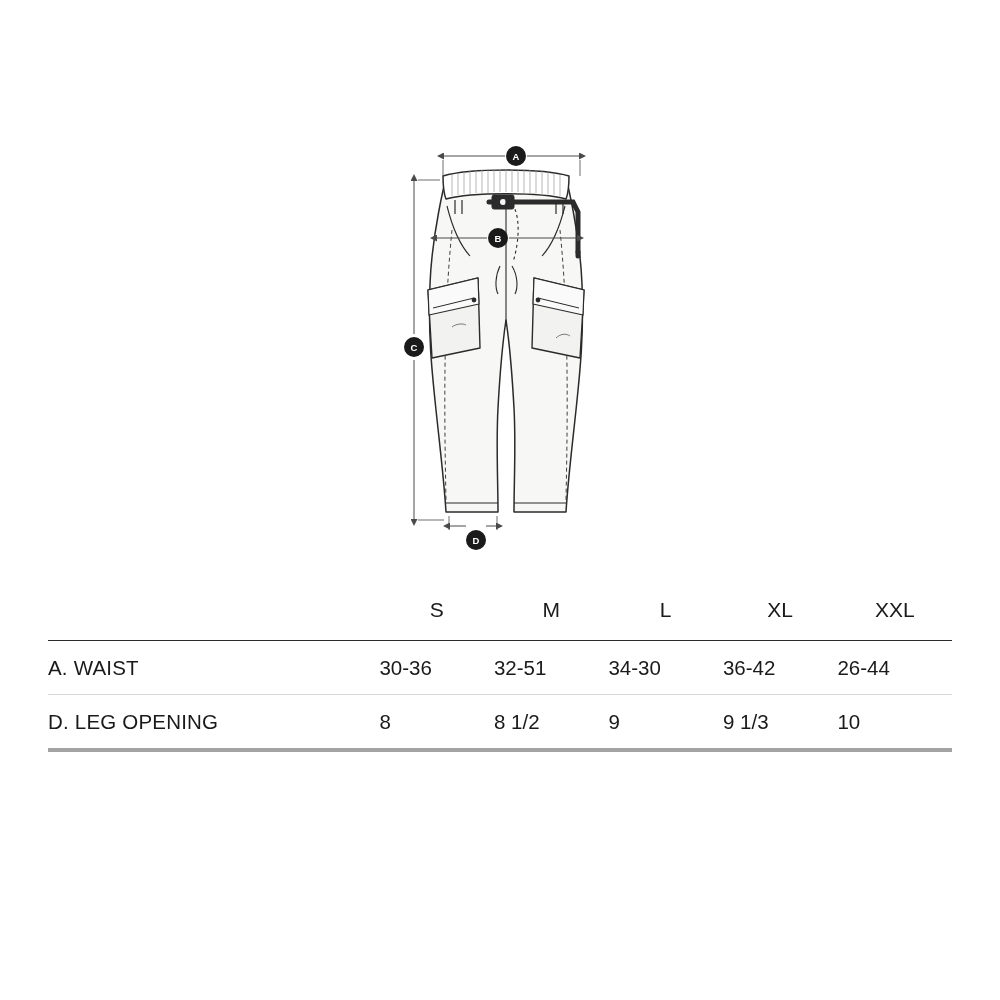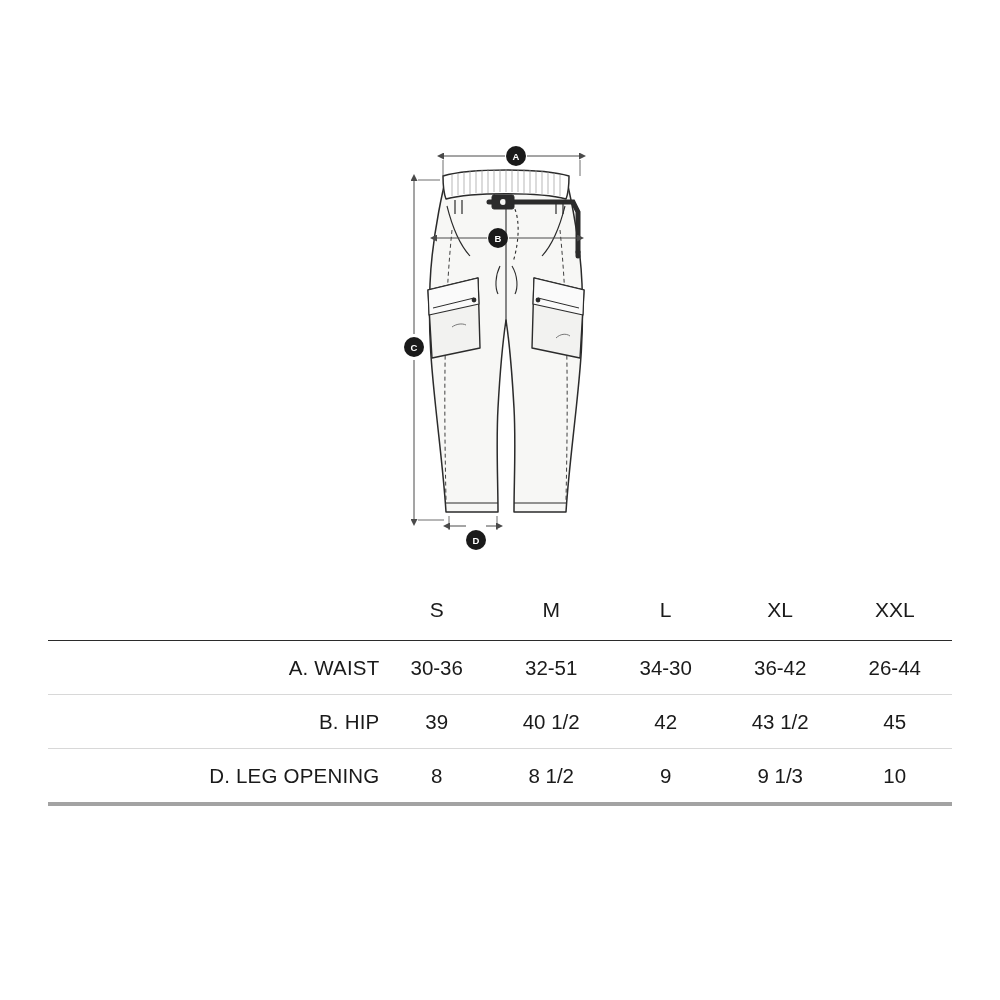--- a/index.html
+++ b/index.html
@@ -62,27 +62,27 @@
     border-top: 1.5px solid #2b2b2b;
     height: 0;
     padding: 0;
     font-size: 0;
     line-height: 0;
   }
 
   .data-row td {
     height: 53px;
     vertical-align: middle;
-    text-align: center;
+    text-align: left;
     font-size: 20.5px;
     color: #1a1a1a;
     border-bottom: 1px solid #d8d8d8;
   }
   .data-row td.row-label {
-    text-align: right;
+    text-align: left;
     padding-left: 32px;
     letter-spacing: 0.2px;
   }
   .data-row:last-child td {
     border-bottom: 4px solid #a3a3a3;
   }
 
   
   .badge-text {
     font-family: "Liberation Sans", sans-serif;
@@ -270,28 +270,20 @@
   <tbody>
     <tr class="data-row">
       <td class="row-label">A. WAIST</td>
       <td>30-36</td>
       <td>32-51</td>
       <td>34-30</td>
       <td>36-42</td>
       <td>26-44</td>
     </tr>
     <tr class="data-row">
-      <td class="row-label">B. HIP</td>
-      <td>39</td>
-      <td>40 1/2</td>
-      <td>42</td>
-      <td>43 1/2</td>
-      <td>45</td>
-    </tr>
-    <tr class="data-row">
       <td class="row-label">D. LEG OPENING</td>
       <td>8</td>
       <td>8 1/2</td>
       <td>9</td>
       <td>9 1/3</td>
       <td>10</td>
     </tr>
   </tbody>
 </table>
 

